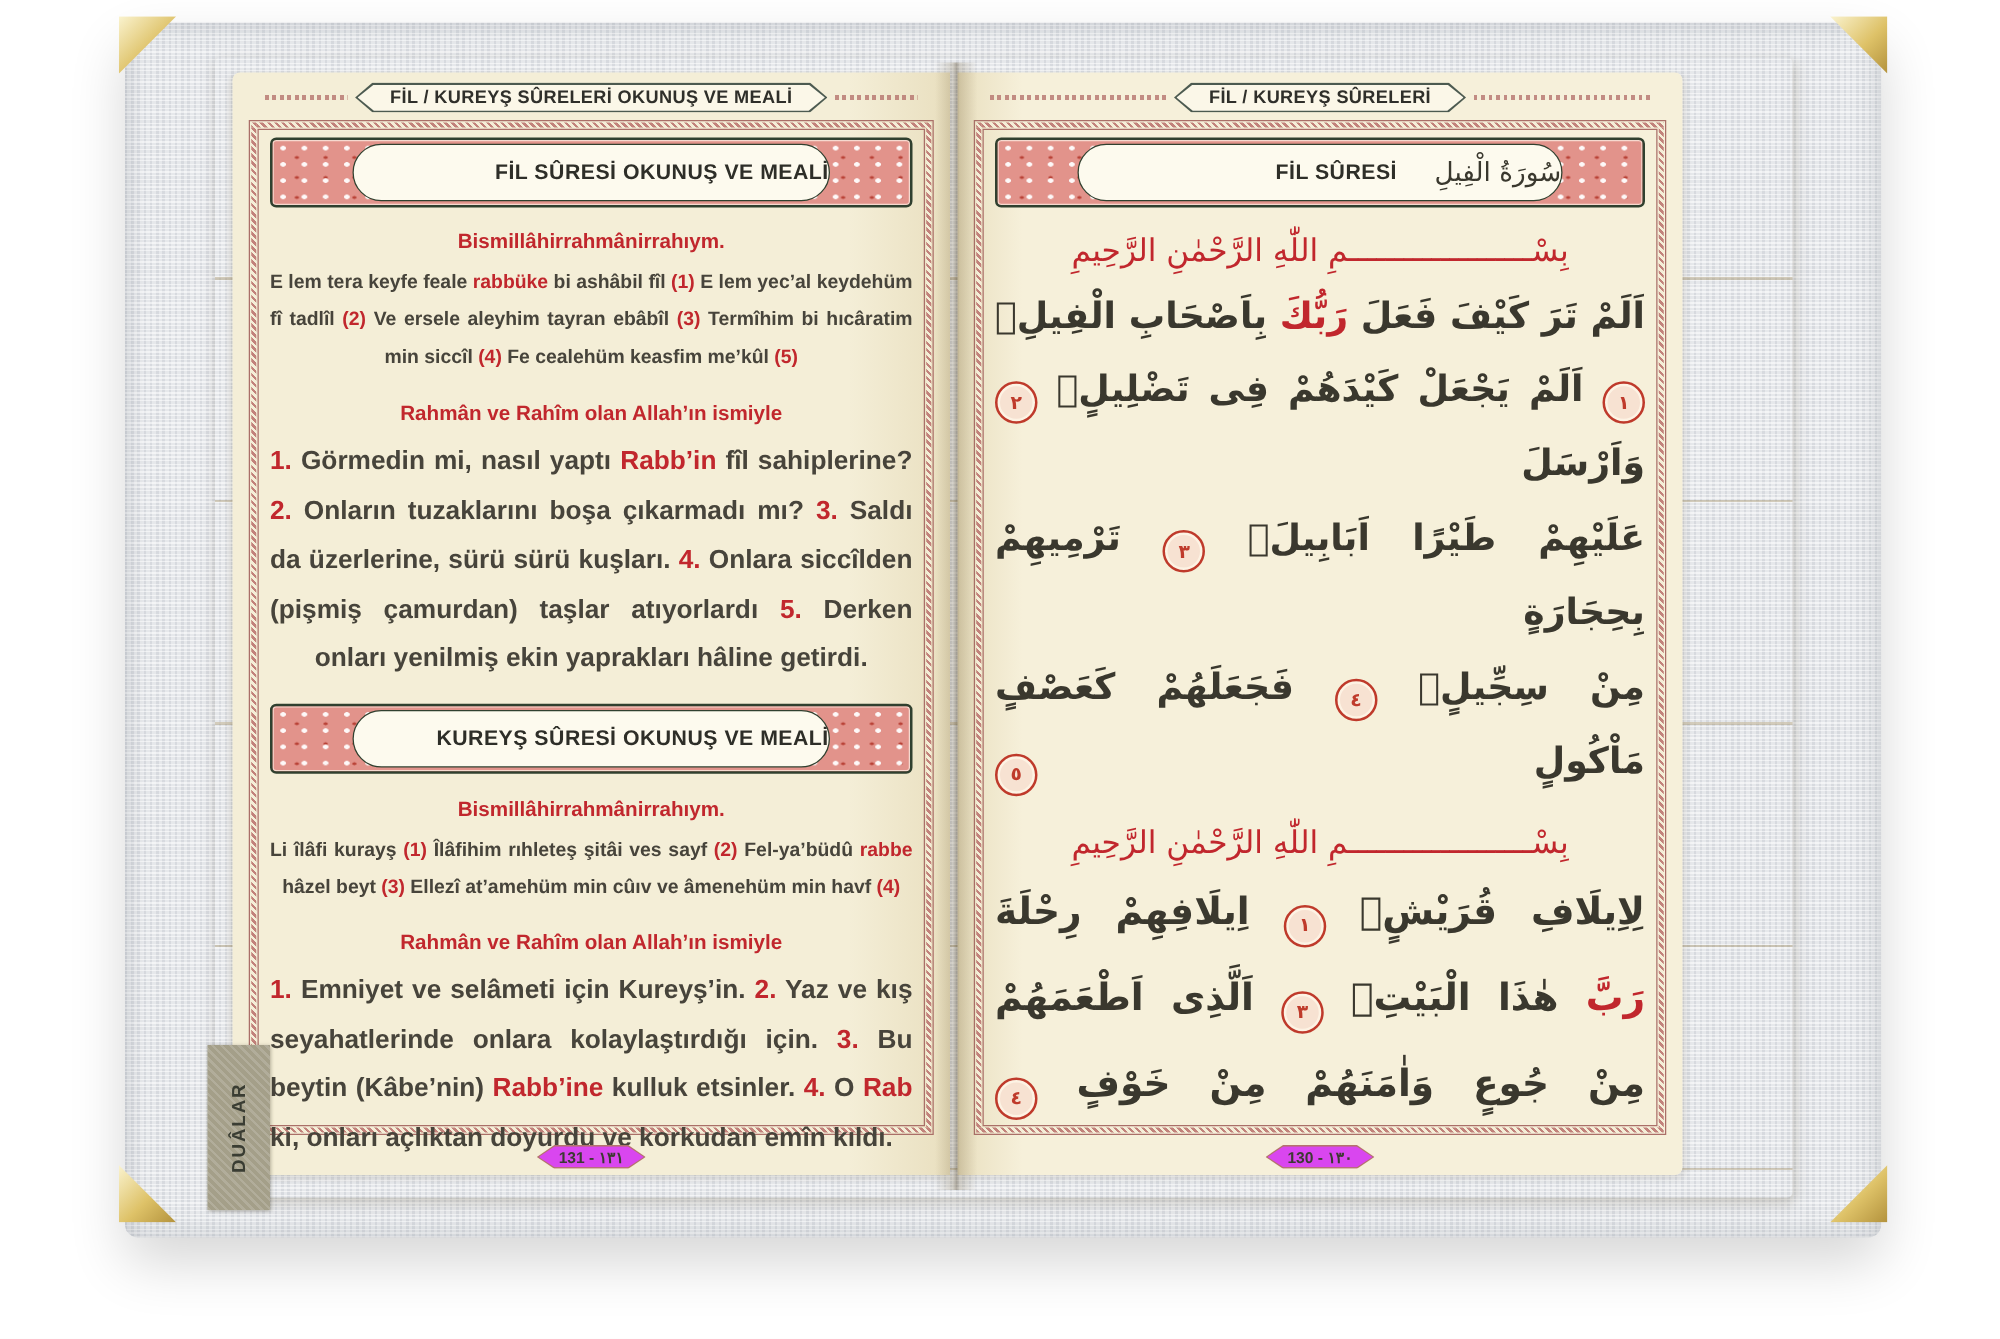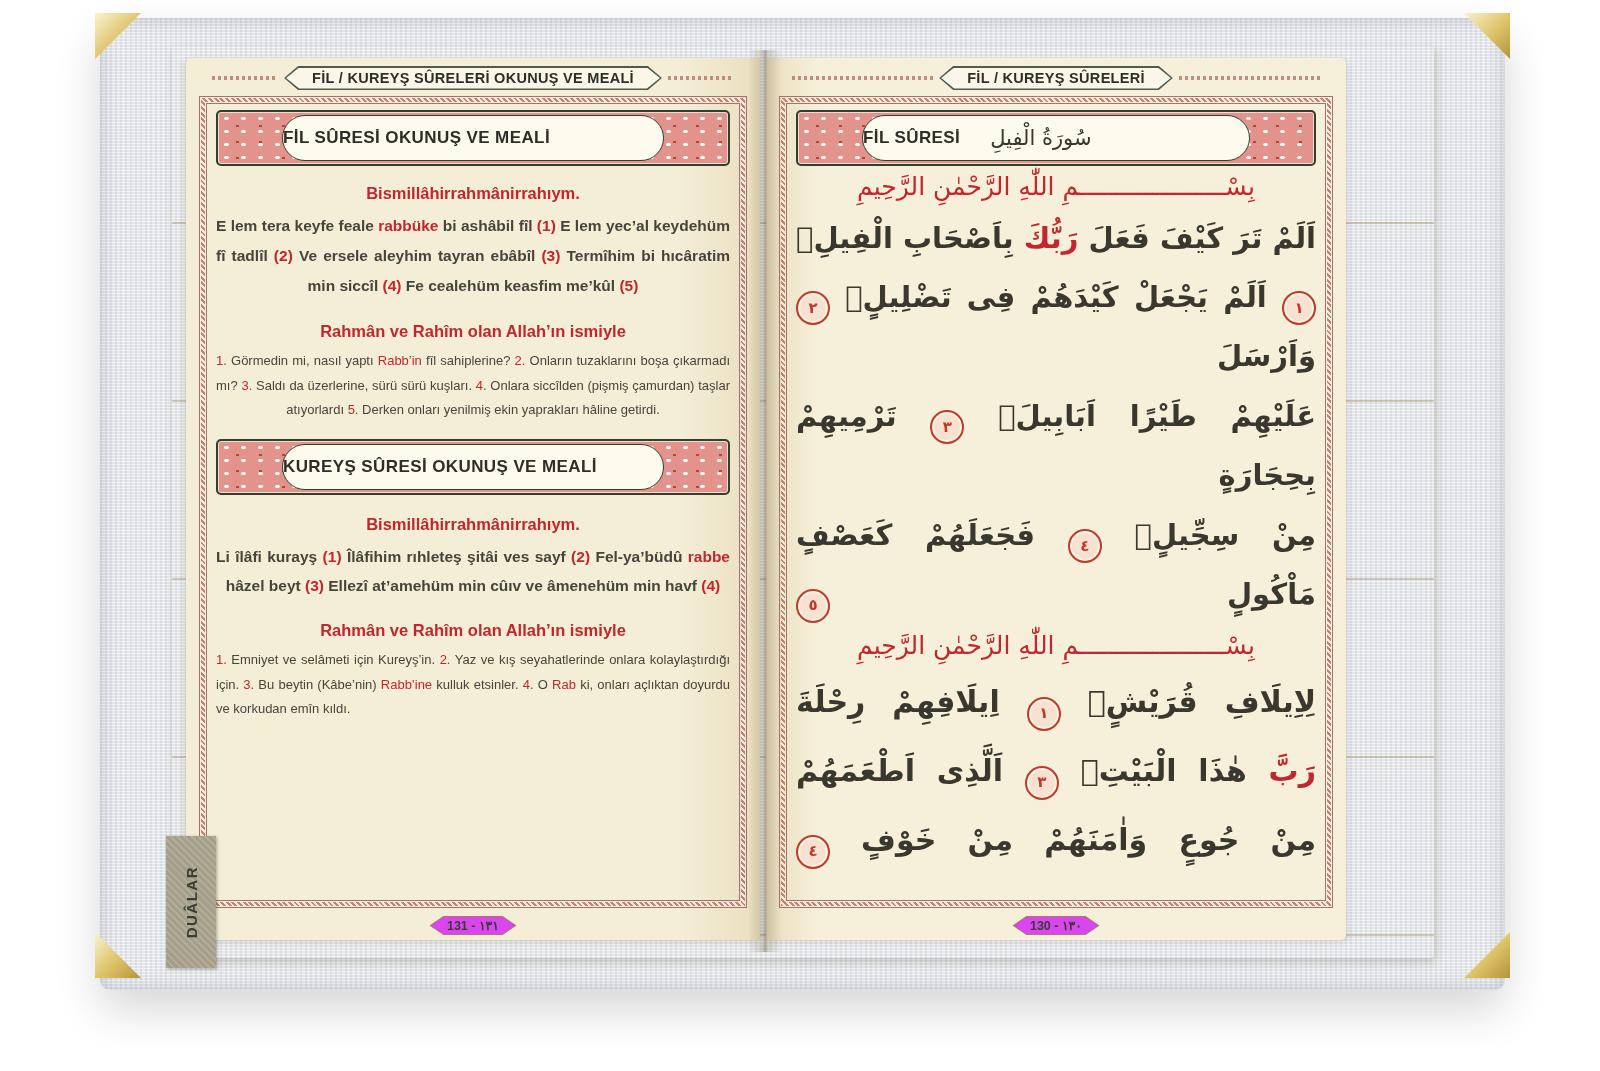--- a/index.html
+++ b/index.html
@@ -55,29 +55,29 @@
 
   
   .banner{position:relative;height:52px;border:2px solid #30402f;border-radius:5px;
     background-color:#e2938b;
     background-image:radial-gradient(rgba(255,255,255,.95) 2px,transparent 2.6px),
       radial-gradient(rgba(178,52,40,.85) 1.4px,transparent 2px);
     background-size:17px 13px,23px 16px;background-position:0 0,8px 6px;
     box-shadow:inset 0 0 0 1px #f6d9cf;}
   .cartouche{position:absolute;top:3px;bottom:3px;left:64px;right:64px;background:#fdfaee;
     border:1.5px solid #30402f;border-radius:26px;box-shadow:0 0 0 2px #fdfaee inset;
-    display:flex;align-items:center;justify-content:flex-start;gap:30px;}
+    display:flex;align-items:center;justify-content:flex-end;gap:30px;}
   .banner-title{font-weight:bold;font-size:17px;color:#2e2e28;letter-spacing:.4px;white-space:nowrap;}
   .banner-title-ar{font-family:"DejaVu Sans",sans-serif;font-size:21px;color:#3a382e;white-space:nowrap;direction:rtl;}
 
   
   .red-heading{color:#c1272d;font-weight:bold;font-size:16.5px;text-align:center;}
   .tr-para{font-weight:bold;font-size:15.5px;color:#47443b;line-height:1.92;
     text-align:justify;text-align-last:center;}
-  .tr-meal{font-weight:normal;font-size:13px;color:#47443b;line-height:1.88;text-align:justify;}
+  .tr-meal{font-weight:bold;font-size:21px;color:#47443b;line-height:1.88;text-align:justify;}
   .tr-meal.center-last{text-align-last:center;}
   .seg-red{color:#c1272d;}
   .seg-ink{}
 
   
   .besmele-ar{direction:rtl;text-align:center;color:#c1272d;
     font-family:"DejaVu Sans",sans-serif;font-size:25px;line-height:1.7;white-space:nowrap;overflow:hidden;}
   .ar-line{direction:rtl;text-align:justify;text-align-last:justify;
     font-family:"DejaVu Sans",sans-serif;color:#3a382e;font-weight:bold;}
   .ar-fil .ar-line{font-size:29px;line-height:2.05;}
@@ -88,21 +88,21 @@
     box-shadow:inset 0 0 0 2px #fdf3e4;color:#bf3a2b;font-size:15px;line-height:1;vertical-align:-6px;}
 
   
   .bookmark-tab{position:absolute;left:166px;top:836px;width:50px;height:132px;z-index:5;
     background:#a49f89;background-image:repeating-linear-gradient(45deg,rgba(255,255,255,.15) 0 2px,transparent 2px 5px);
     box-shadow:1px 1px 3px rgba(60,55,35,.4);display:flex;align-items:center;justify-content:center;}
   .bookmark-tab span{writing-mode:vertical-rl;transform:rotate(180deg);
     font-weight:bold;font-size:15px;letter-spacing:1.5px;color:#3a3d33;}
 
   
-  .mt8{margin-top:8px;}.mt10{margin-top:10px;}.mt14{}.mt16{margin-top:16px;}
+  .mt8{margin-top:8px;}.mt10{margin-top:10px;}.mt14{margin-top:14px;}.mt16{margin-top:16px;}
   .mt18{margin-top:18px;}.mt20{margin-top:20px;}.mt22{margin-top:22px;}
 </style>
 </head>
 <body>
 
 <div class="stage">
 
   <div class="cover"></div>
   <div class="gold tl"></div>
   <div class="gold tr"></div>

